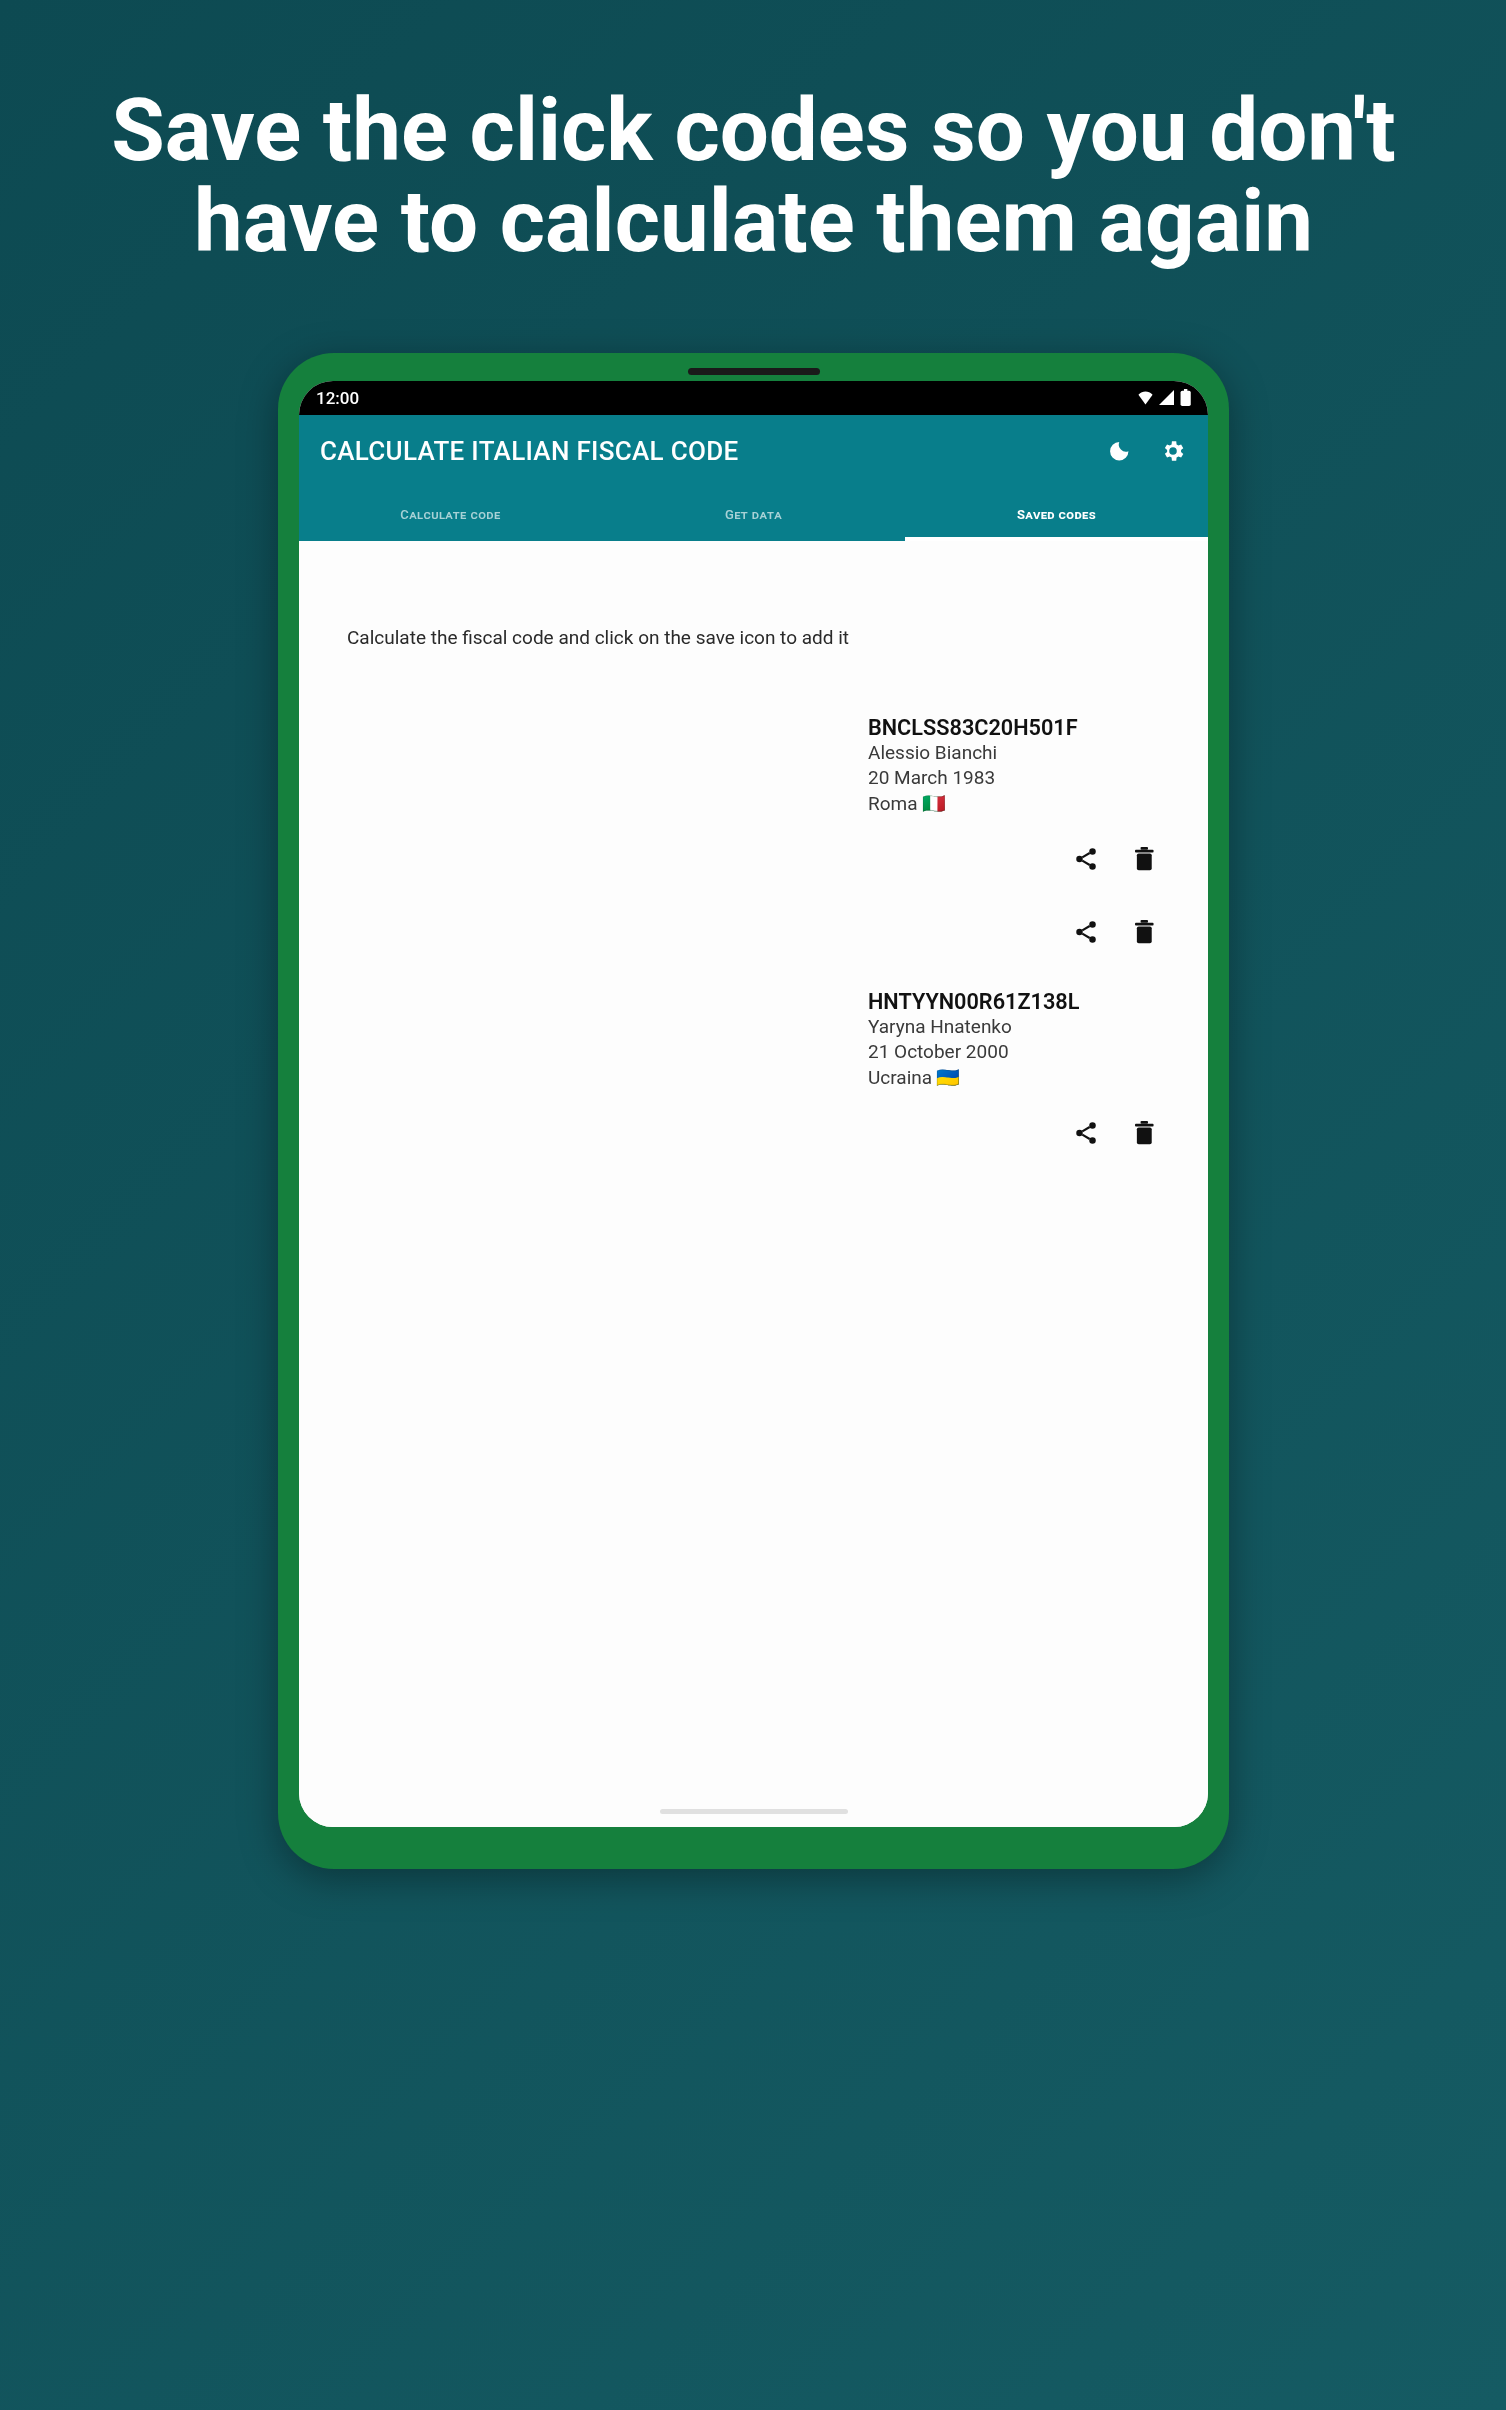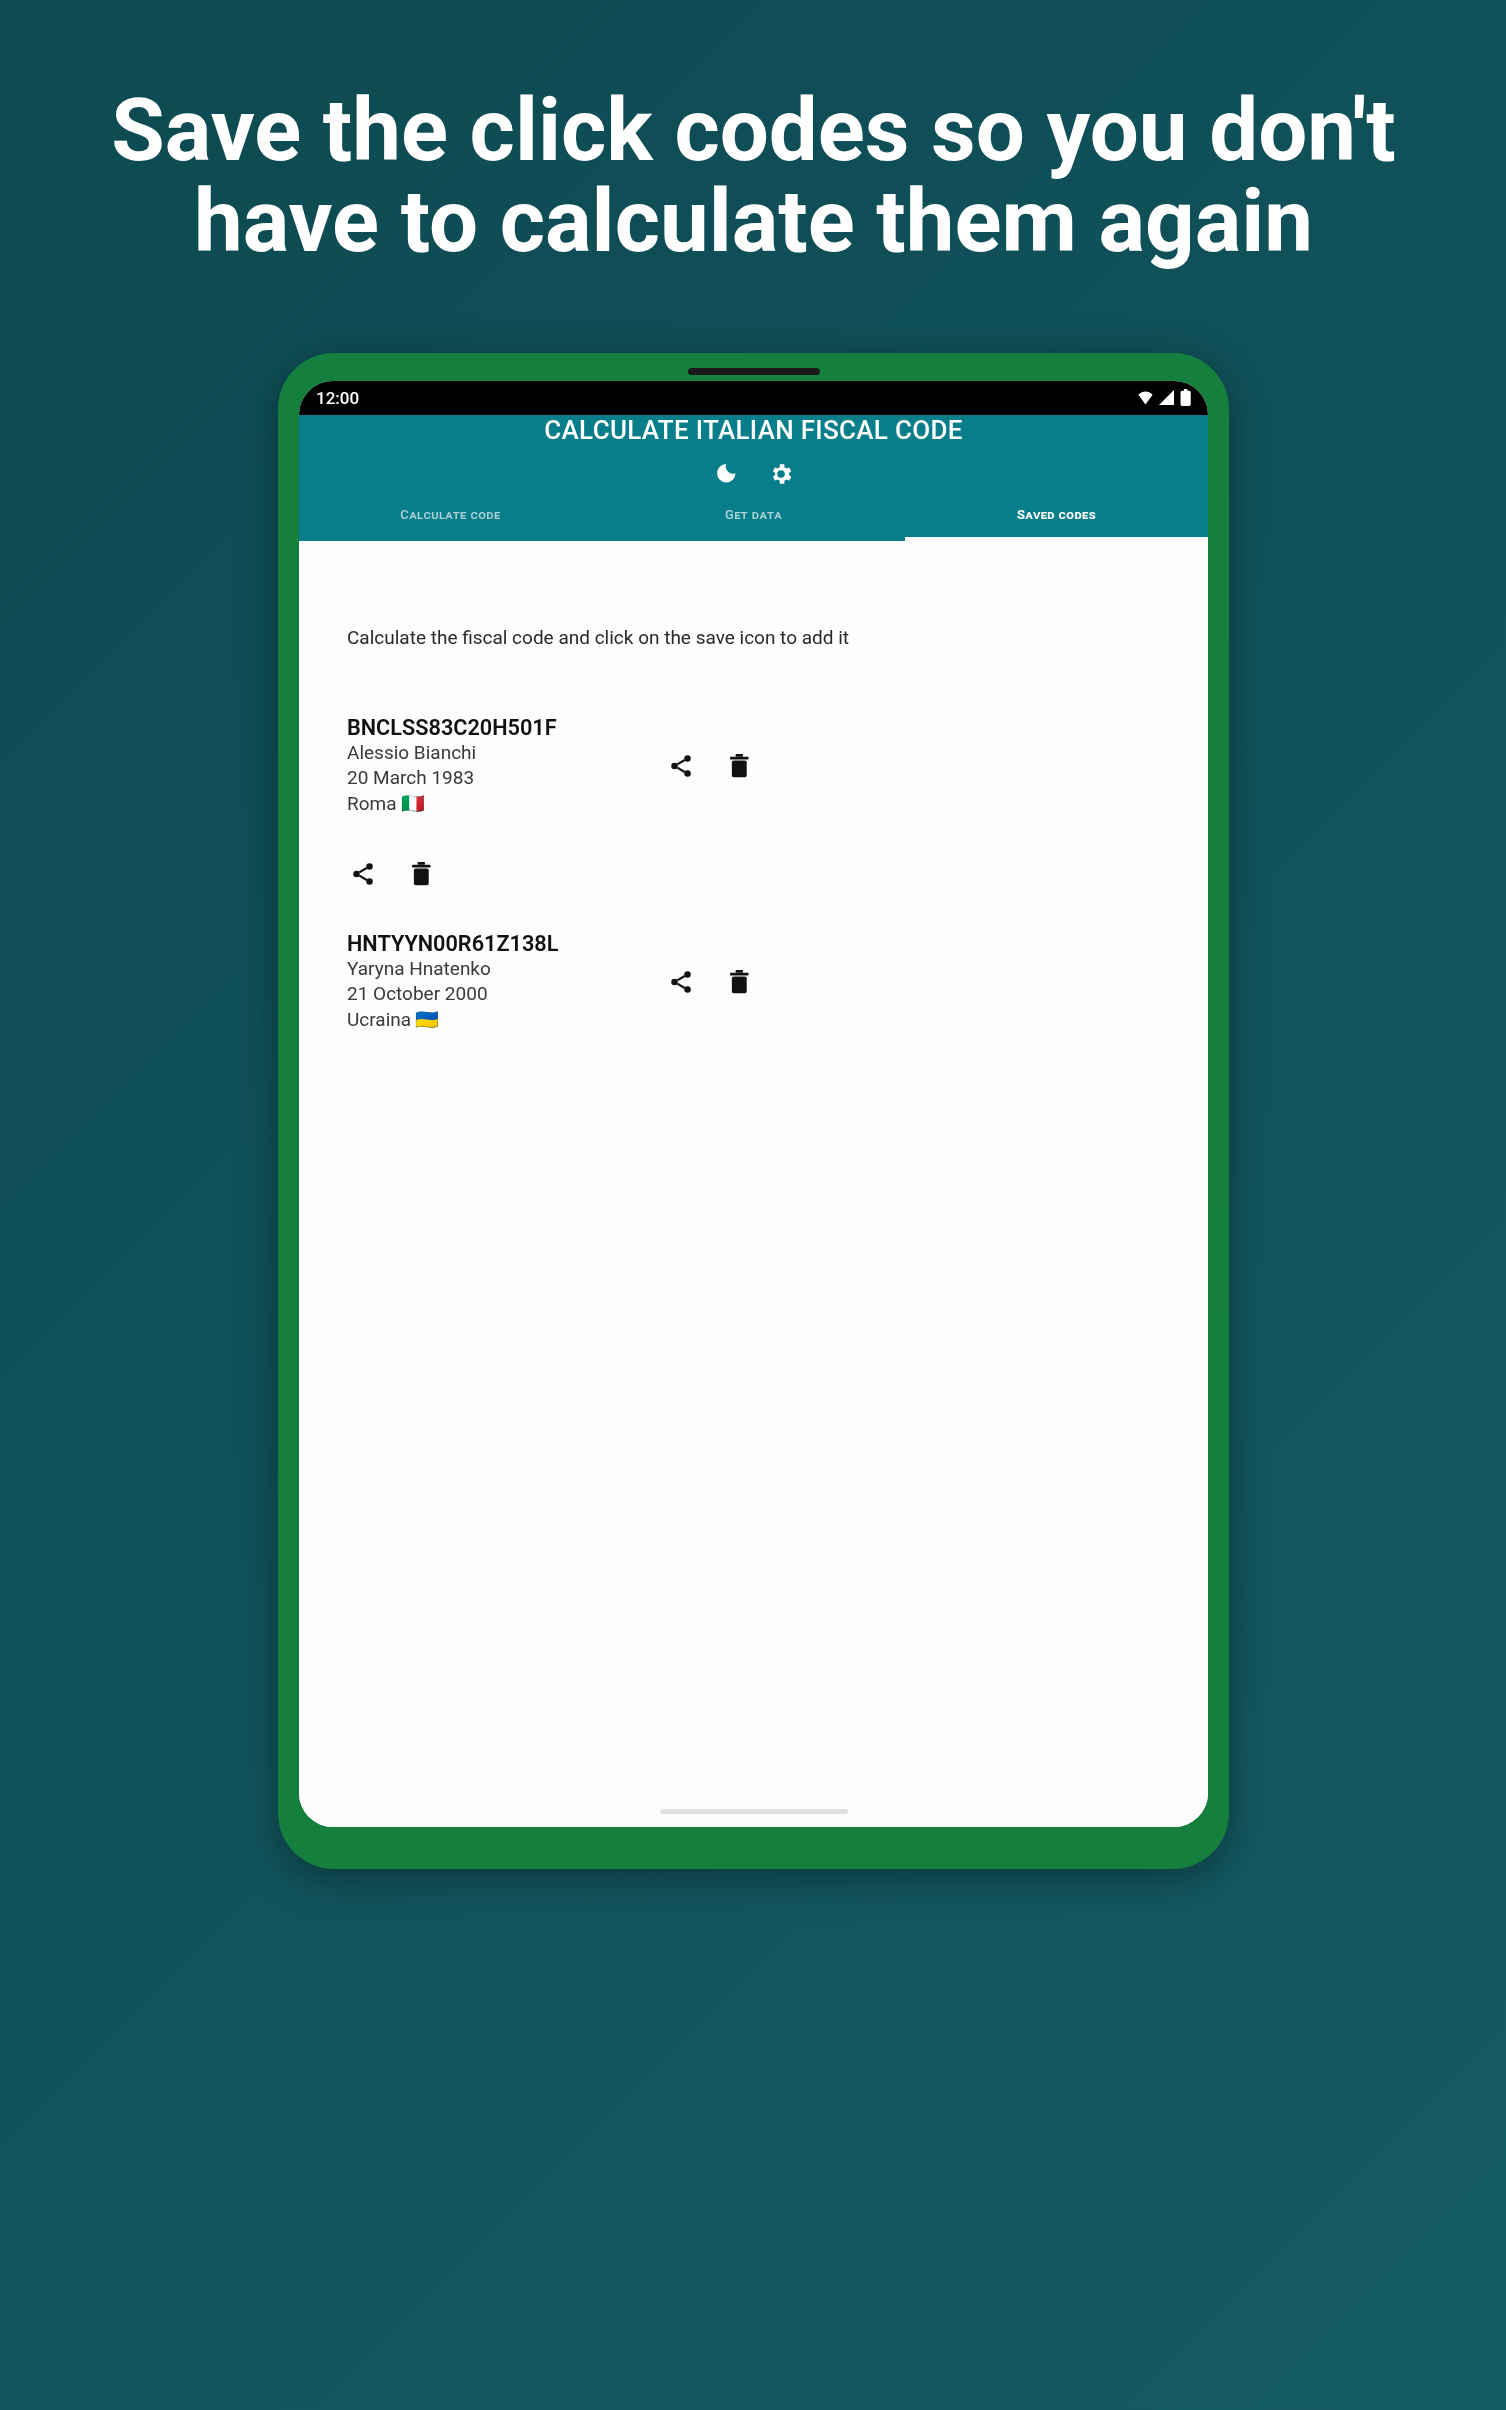--- a/index.html
+++ b/index.html
@@ -55,21 +55,20 @@
   }
   .status-icons { display: flex; gap: 5.6px; align-items: center; }
   .app-bar {
     background: #087e8b;
     color: #fff;
     height: 73px;
     display: flex;
     align-items: center;
     padding: 0 21px;
     justify-content: space-between;
-    flex-direction: column;
   }
   .app-title {
     font-size: 26px;
     font-weight: 500;
     letter-spacing: 0.3px;
   }
   .app-bar-icons { display: flex; gap: 26px; align-items: center; }
   .icon-btn { width: 28px; height: 28px; display: flex; align-items: center; justify-content: center; cursor: pointer; }
   .tabs {
     background: #087e8b;
@@ -103,23 +102,24 @@
     padding: 85px 48px 0;
     color: #1c1c1c;
   }
   .hint {
     font-size: 19px;
     color: #2a2a2a;
     margin-bottom: 66px;
   }
   .code-item {
     display: flex;
-    align-items: center;
+    align-items: flex-end;
     margin-bottom: 41px;
     gap: 26px;
+    flex-direction: column;
   }
   .code-info { width: 292px; }
   .code-code { font-size: 21.7px; font-weight: 600; color: #111; }
   .code-line { font-size: 19px; color: #3a3a3a; line-height: 1.35; }
   .code-actions { display: flex; gap: 26px; }
   .act-btn { width: 32px; height: 32px; display: flex; align-items: center; justify-content: center; cursor: pointer; }
   .home-indicator {
     position: absolute;
     bottom: 55px; left: 50%; transform: translateX(-50%);
     width: 188px; height: 4.7px; background: #e0e0e0; border-radius: 2.8px;

